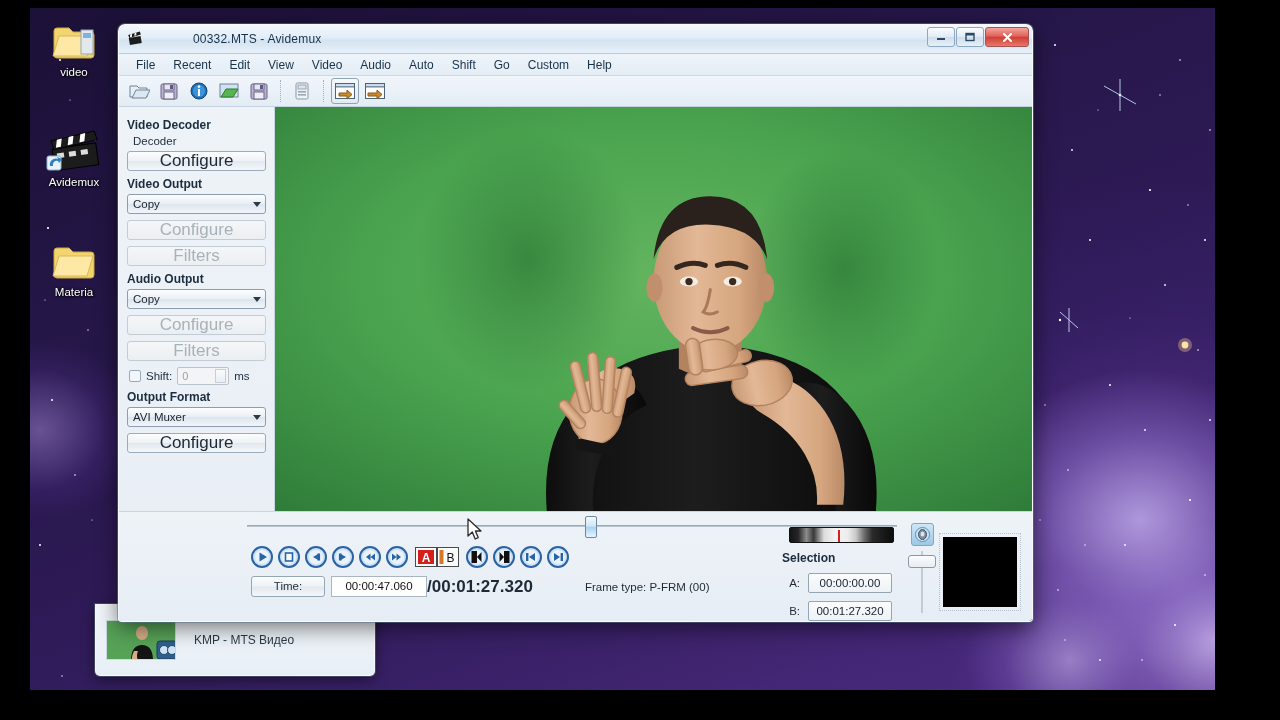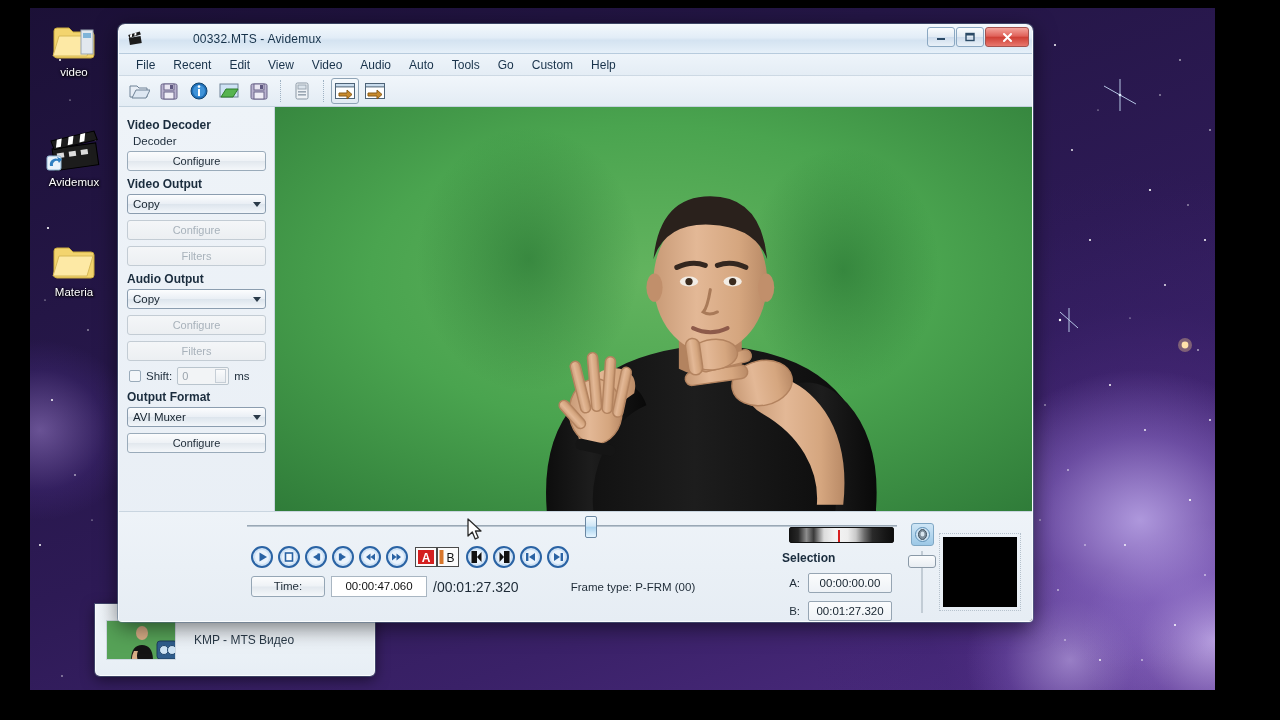--- a/index.html
+++ b/index.html
@@ -90,21 +90,21 @@
   
   #body { display:flex; height: 516px; }
   #leftpanel {
     width: 156px; flex:none; padding: 6px 8px 0 8px;
     background: linear-gradient(180deg,#eef3f8,#e8eef5);
     border-right: 1px solid #c9d5e0;
   }
   .sec-title { font-size: 12px; font-weight: bold; color:#1a2c3d; margin: 5px 0 3px 0; }
   .codec-name { font-size: 11.5px; color:#22313f; margin: 0 0 4px 6px;}
   .btn {
-    display:block; width: 100%; height: 20px; font-size: 11px; color:#1d2a36;
+    display:block; width: 100%; height: 20px; font-size: 17px; color:#1d2a36;
     border:1px solid #9aabba; border-radius: 3px; margin-bottom: 6px;
     background: linear-gradient(180deg,#fbfcfd 0%,#eef2f6 48%,#e2e8ee 52%,#f4f7fa 100%);
     text-align:center; line-height:18px; cursor:default;
   }
   .btn.disabled { color:#a8b2bb; border-color:#c3ccd4; background: linear-gradient(180deg,#f4f6f8,#eceff2); }
   .combo {
     position: relative; width:100%; height:20px; border:1px solid #8b9daf; border-radius:3px;
     background: linear-gradient(180deg,#fcfdfe 0%,#eaeff5 48%,#dde5ed 52%,#f2f6fa 100%);
     font-size: 11.5px; color:#16232f; line-height:18px; padding-left:5px; margin-bottom:6px;
   }
@@ -151,21 +151,21 @@
   #timerow { position:absolute; left:132px; top:64px; display:flex; align-items:center; }
   #timebtn {
     width:74px; height:21px; border:1px solid #95a6b5; border-radius:3px; font-size:11.5px;
     background: linear-gradient(180deg,#fbfcfd 0%,#eef2f6 48%,#e2e8ee 52%,#f4f7fa 100%);
     color:#1d2a36; text-align:center; line-height:19px;
   }
   #timefield {
     width:96px; height:21px; margin-left:6px; border:1px solid #a9b6c2; background:#fff;
     font-size:11.5px; color:#111; text-align:center; line-height:19px;
   }
-  #timetotal { margin-left:6px; font-size:14px; color:#1d2a36; }
+  #timetotal { font-size:17px; color:#1d2a36;font-weight:bold; }
   #frametype { margin-left:52px; font-size:11.5px; color:#1d2a36; }
 
   
   #rightpanel { position:absolute; right:2px; top:7px; width:250px; height:110px; }
   #vumeter {
     position:absolute; left:9px; top:8px; width:105px; height:16px;
     border:1px solid #111; border-radius:2px;
     background: linear-gradient(90deg,#151515 0%,#262626 8%,#8d8d8d 16%,#3a3a3a 23%,#dcdcdc 33%,#f4f4f4 44%,#ededed 56%,#c9c9c9 64%,#6e6e6e 72%,#2a2a2a 80%,#171717 92%,#0d0d0d 100%);
   }
   #vuneedle { position:absolute; left:48px; top:2px; width:2px; height:12px; background:#d82020; }
@@ -364,21 +364,21 @@
   </div>
 
   <div id="menubar">
     <div class="menu-item">File</div>
     <div class="menu-item">Recent</div>
     <div class="menu-item">Edit</div>
     <div class="menu-item">View</div>
     <div class="menu-item">Video</div>
     <div class="menu-item">Audio</div>
     <div class="menu-item">Auto</div>
-    <div class="menu-item">Tools</div>
+    <div class="menu-item">Shift</div>
     <div class="menu-item">Go</div>
     <div class="menu-item">Custom</div>
     <div class="menu-item">Help</div>
   </div>
 
   <div id="toolbar">
     <div class="tb-btn">
       <svg width="22" height="20" viewBox="0 0 22 20">
         <path d="M2 5 h7 l2 2 h8 v9 h-17z" fill="#e8eef6" stroke="#6f8296"></path>
         <path d="M4 17 l4 -8 h14 l-4 8z" fill="#dde7f2" stroke="#6f8296"></path>

